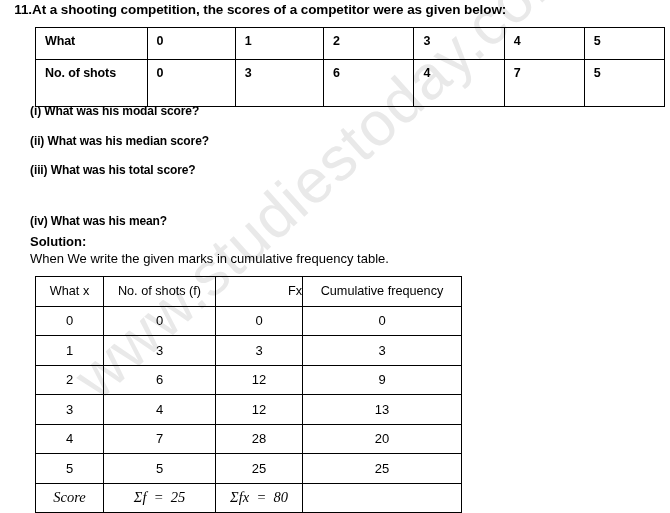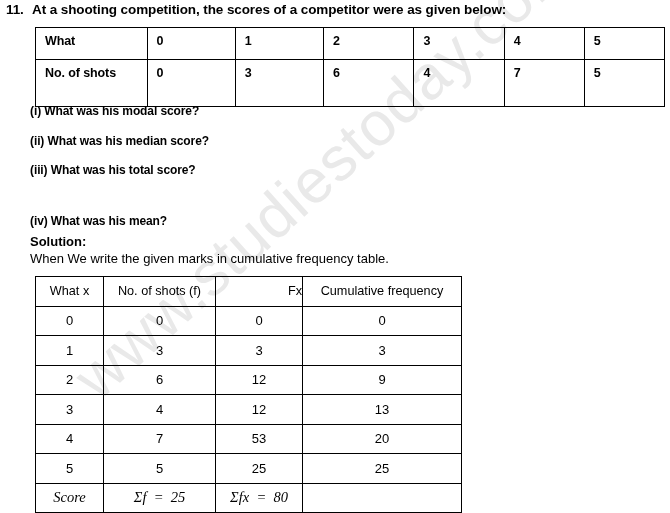--- a/index.html
+++ b/index.html
@@ -60,20 +60,21 @@
     left: 6px;
     top: 2px;
     width: 660px;
     font-size: 13.5px;
     font-weight: bold;
     letter-spacing: -0.1px;
   }
   #question-number {
     display: inline-block;
     width: 26px;
+    text-align: right;
   }
 
   
   table {
     border-collapse: collapse;
     table-layout: fixed;
   }
   table td, table th {
     border: 1.3px solid #000000;
     padding: 0;
@@ -249,21 +250,21 @@
       </tr>
       <tr>
         <td>3</td>
         <td>4</td>
         <td>12</td>
         <td>13</td>
       </tr>
       <tr>
         <td>4</td>
         <td>7</td>
-        <td>53</td>
+        <td>28</td>
         <td>20</td>
       </tr>
       <tr>
         <td>5</td>
         <td>5</td>
         <td>25</td>
         <td>25</td>
       </tr>
       <tr class="total-row">
         <td>Score</td>

